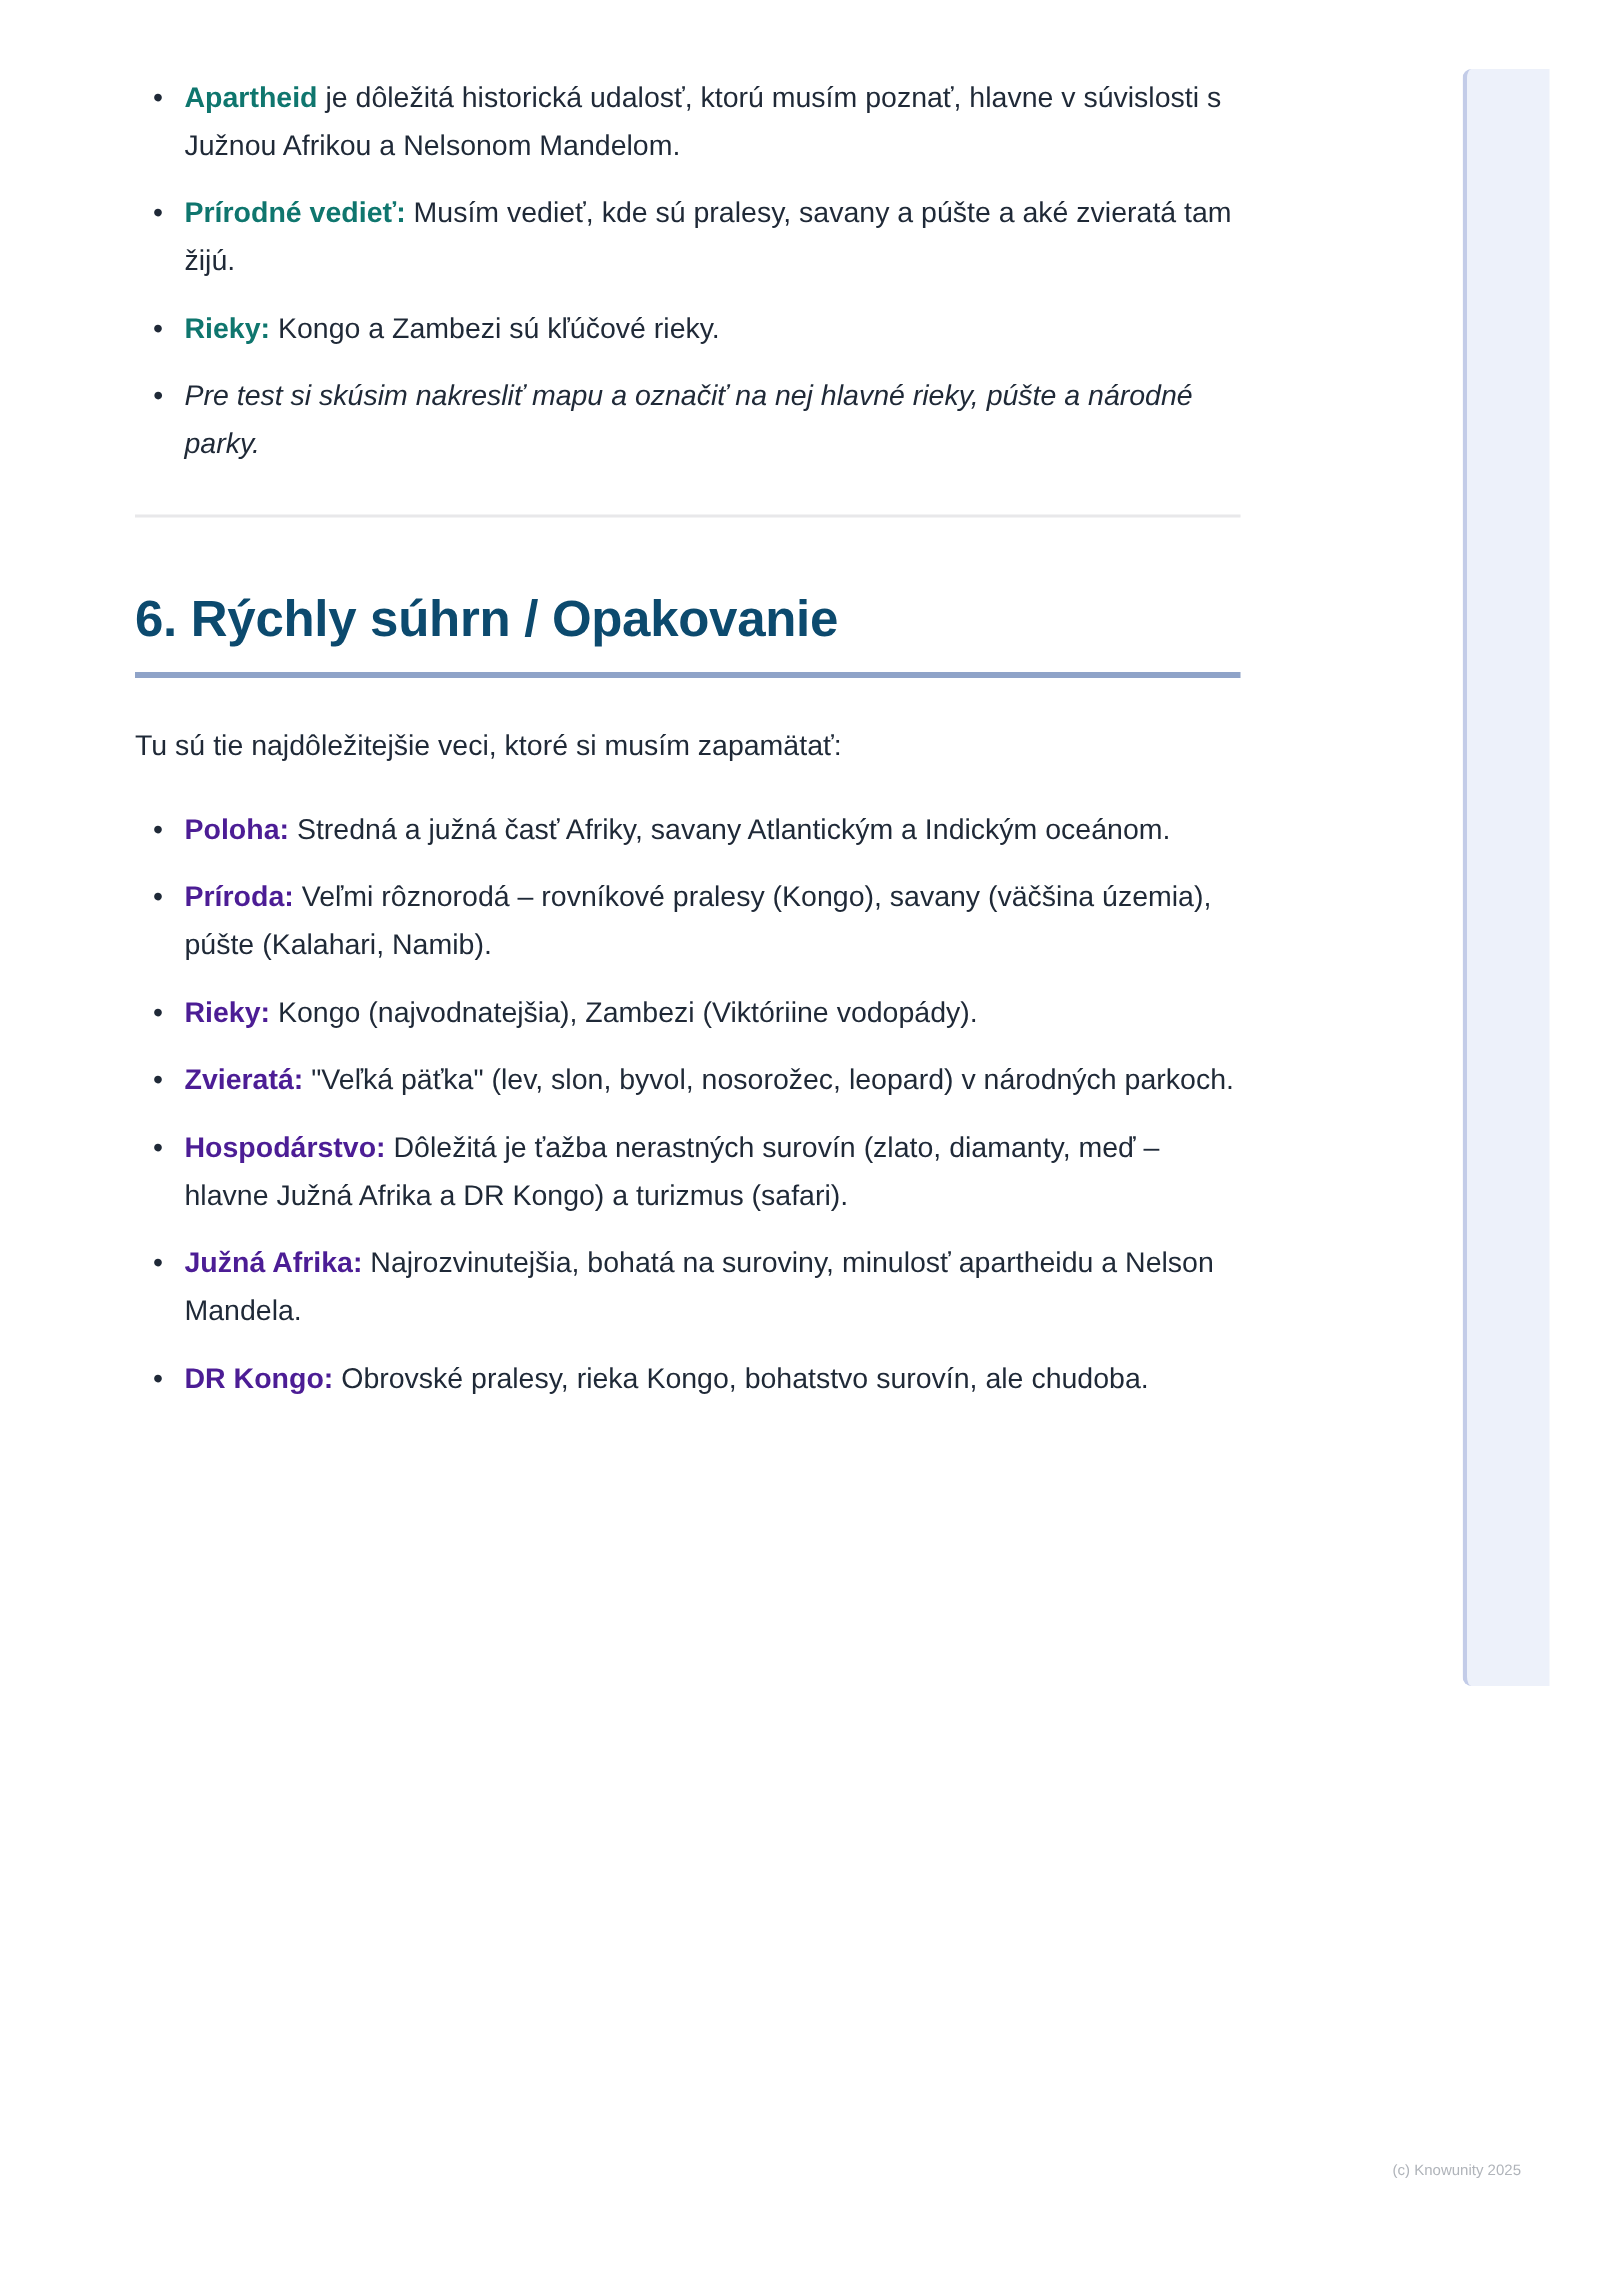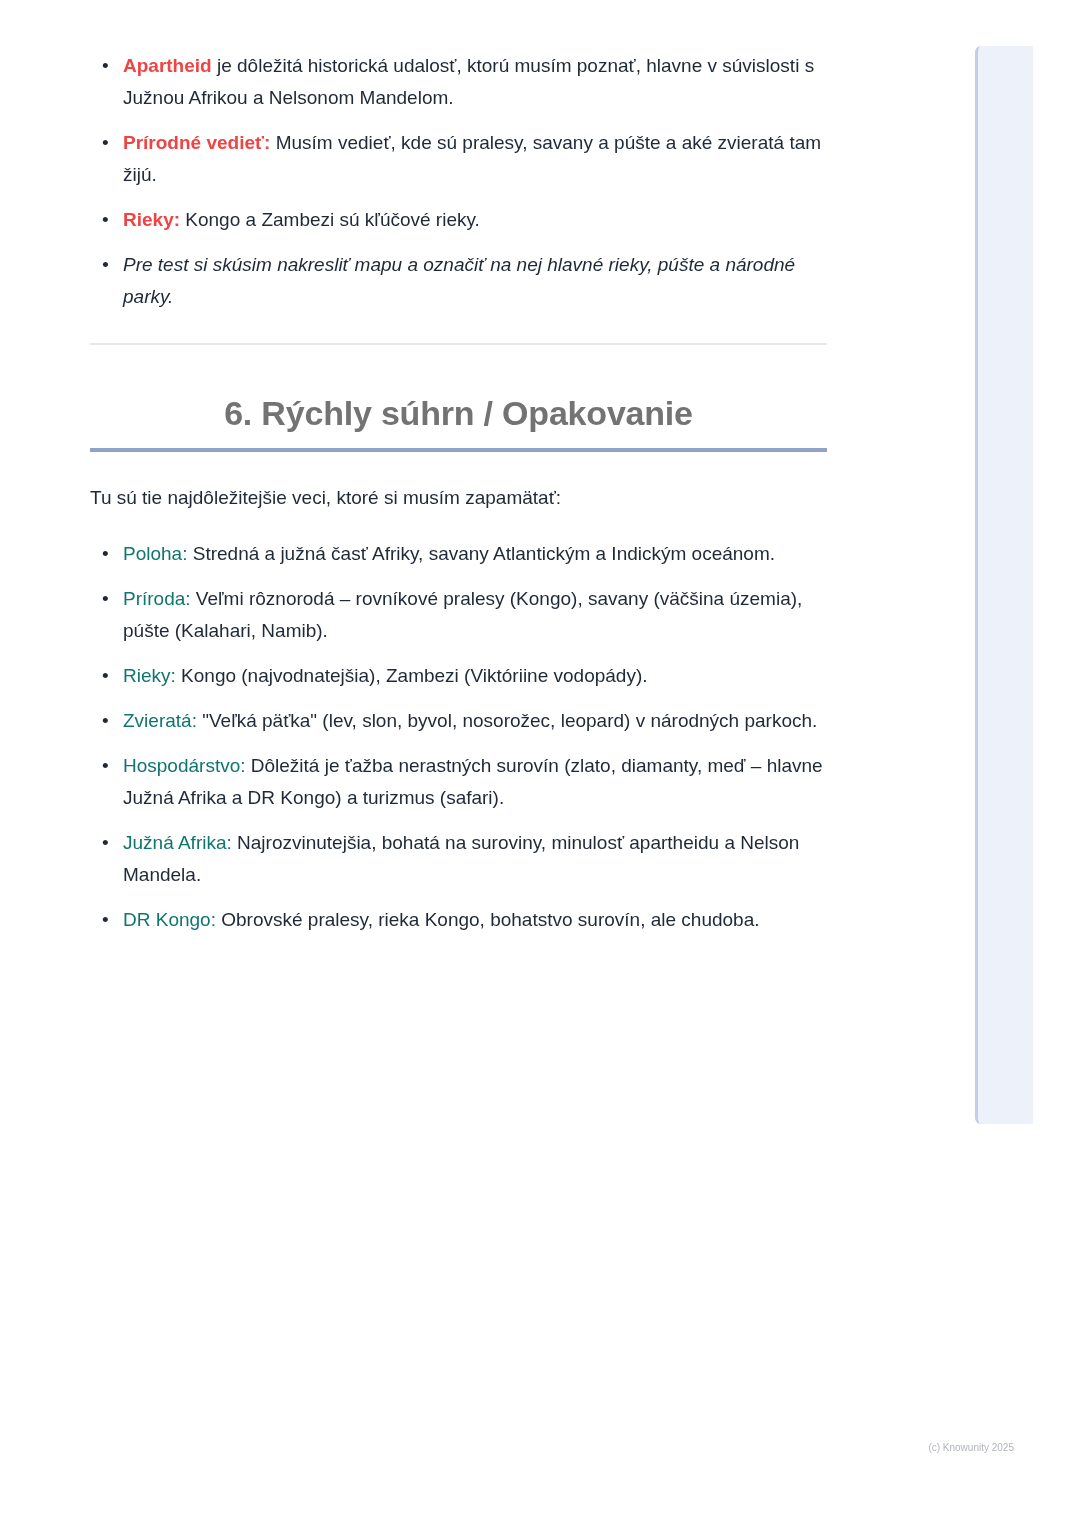--- a/index.html
+++ b/index.html
@@ -34,40 +34,39 @@
     content: "\2022";
     position: absolute;
     left: 12px;
     top: 0;
     font-size: 19px;
     line-height: 32px;
     color: #1f2937;
   }
   ul.notes-list li .lead {
     font-weight: 700;
-    color: #ef4444;
+    color: #0f766e;
   }
   ul.notes-list li.italic {
     font-style: italic;
   }
   .divider {
     border: none;
     border-top: 2px solid #e8e8ea;
     margin-top: 30px;
   }
   h2.section-heading {
     margin-top: 46px;
     font-size: 34px;
     line-height: 44px;
     font-weight: 700;
-    color: #737373;
+    color: #0c4a6e;
     letter-spacing: -0.2px;
     padding-bottom: 13px;
     border-bottom: 4px solid #8fa3c8;
-    text-align: center;
   }
   p.section-intro {
     margin-top: 30px;
     font-size: 19px;
     line-height: 32px;
     color: #1f2937;
   }
   ul.summary-list {
     list-style: none;
     margin-top: 24px;
@@ -83,22 +82,22 @@
   ul.summary-list li::before {
     content: "\2022";
     position: absolute;
     left: 12px;
     top: 0;
     font-size: 19px;
     line-height: 32px;
     color: #1f2937;
   }
   ul.summary-list li .lead {
-    font-weight: 400;
-    color: #0f766e;
+    font-weight: 700;
+    color: #4c1d95;
   }
   .side-panel {
     position: absolute;
     left: 975px;
     top: 46px;
     width: 58px;
     height: 1078px;
     background: #edf1fa;
     border-left: 3px solid #c3cce8;
     border-radius: 6px 0 0 6px;

